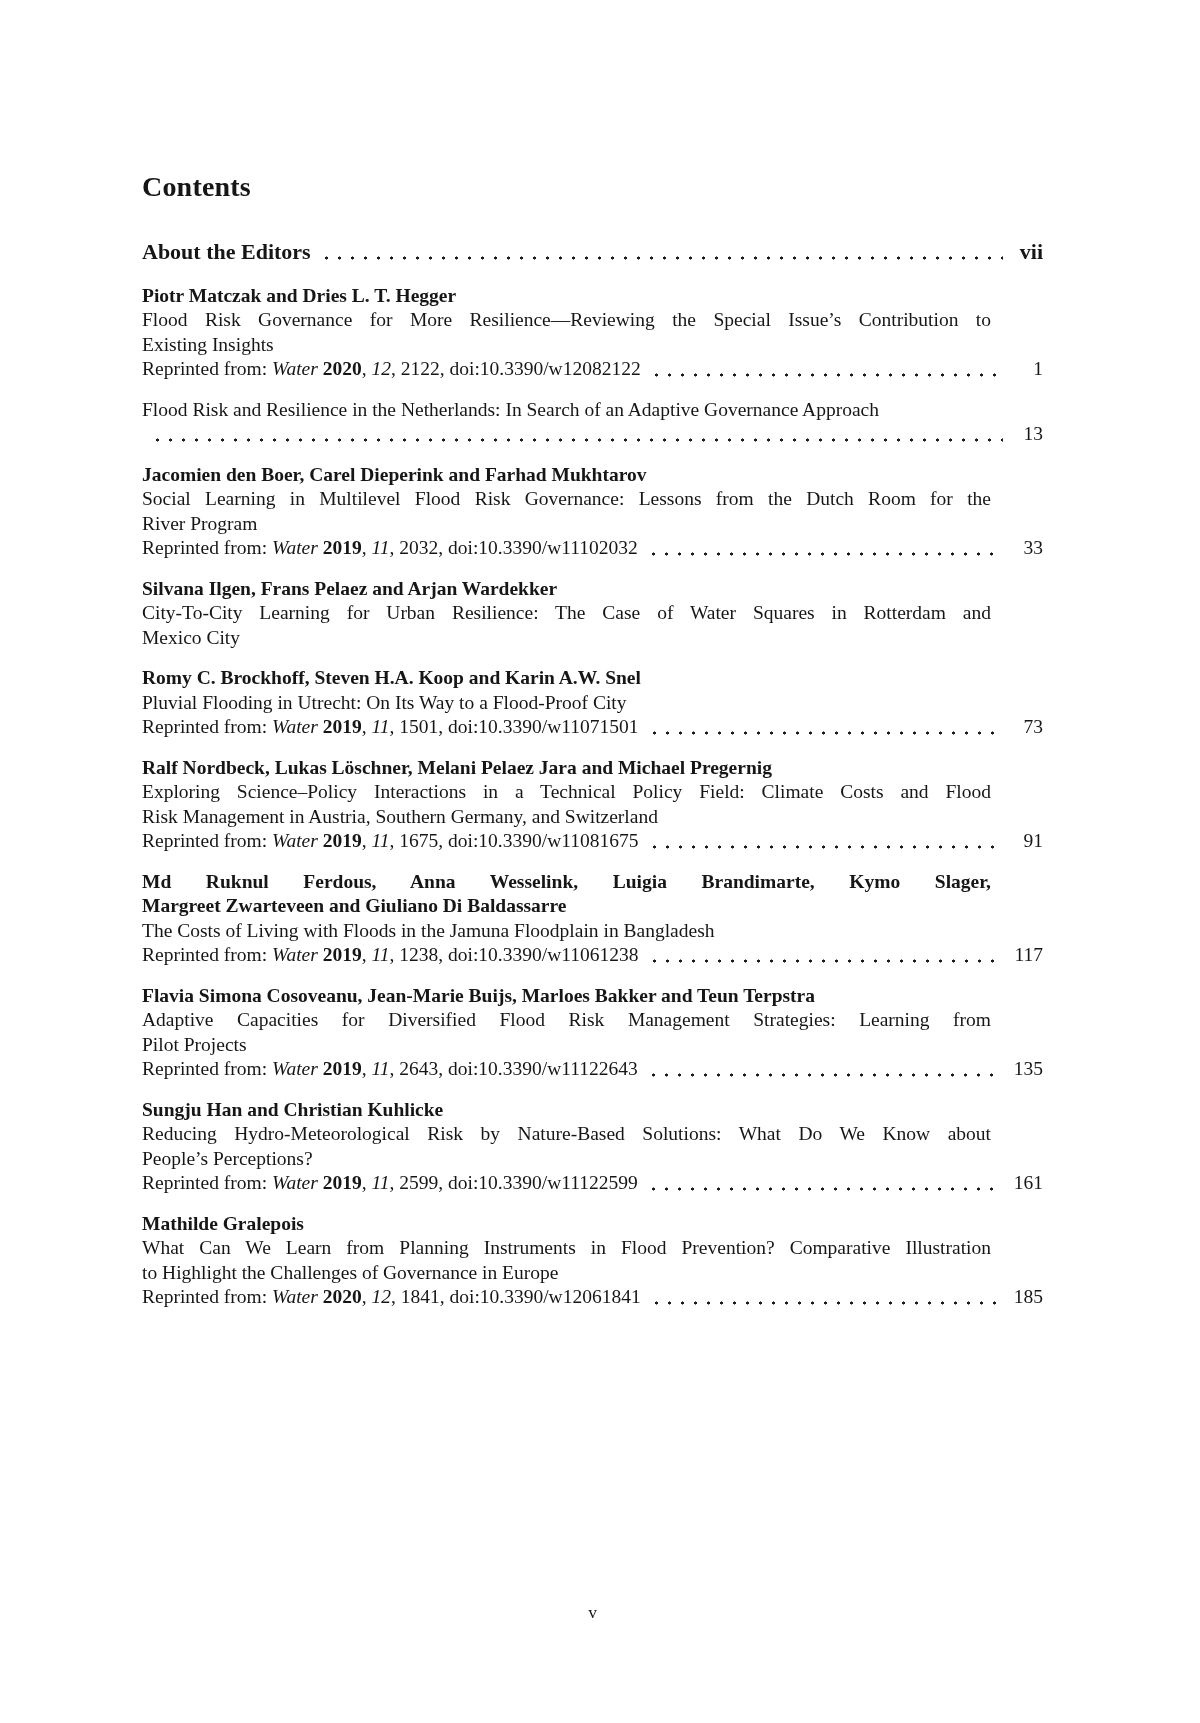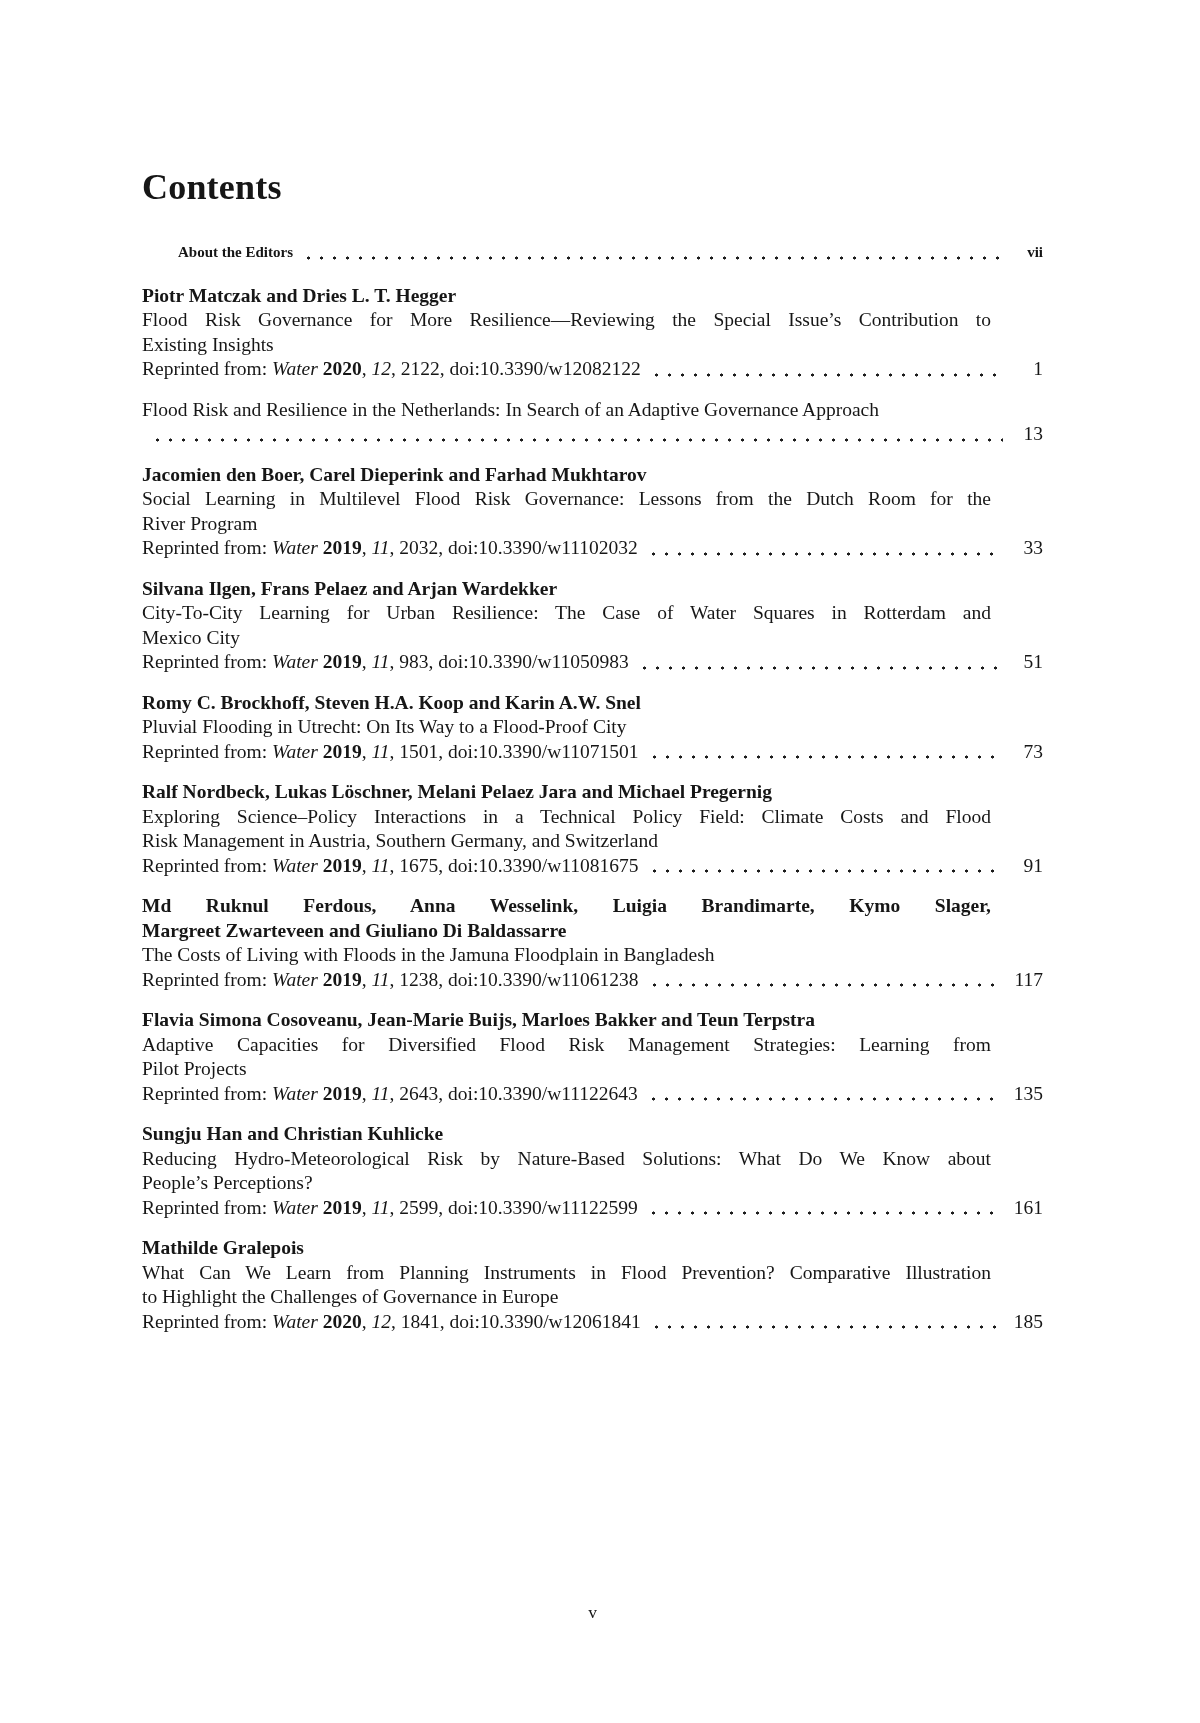--- a/index.html
+++ b/index.html
@@ -17,37 +17,36 @@
     overflow: hidden;
   }
   .text-block {
     position: absolute;
     left: 142px;
     right: 157px; 
     top: 168px;
   }
   h1.contents-title {
     margin: 0 0 34px 0;
-    font-size: 36px;
+    font-size: 28px;
     line-height: 38px;
     font-weight: bold;
     letter-spacing: 0.2px;
   }
   .toc-front-list {
     margin: 0;
     padding: 0;
   }
   .front-item {
     display: flex;
     align-items: baseline;
     font-weight: bold;
-    font-size: 15px;
+    font-size: 22px;
     line-height: 24.5px;
     margin-bottom: 19px;
-    margin-left: 36px;
   }
   .entries {
     margin-top: 10px;
   }
   .entry {
     margin-bottom: 16px;
     font-size: 19.5px;
     line-height: 24.5px;
   }
   .tline {
@@ -149,25 +148,20 @@
   </div>
 
   <div class="entry">
     <div>
             <div class="tline authors-line">Silvana Ilgen, Frans Pelaez and Arjan Wardekker</div>
           </div>
     <div>
             <div class="tline just">City-To-City Learning for Urban Resilience: The Case of Water Squares in Rotterdam and</div>
             <div class="tline">Mexico City</div>
           </div>
-    <div class="cite-row">
-      <span><span>Reprinted from: </span><span class="it">Water</span><span> </span><span class="bd">2019</span><span>, </span><span class="it">11</span><span>, 983, doi:10.3390/w11050983</span></span>
-      <span class="leader"></span>
-      <span class="pagenum">51</span>
-    </div>
   </div>
 
   <div class="entry">
     <div>
             <div class="tline authors-line">Romy C. Brockhoff, Steven H.A. Koop and Karin A.W. Snel</div>
           </div>
     <div>
             <div class="tline">Pluvial Flooding in Utrecht: On Its Way to a Flood-Proof City</div>
           </div>
     <div class="cite-row">

